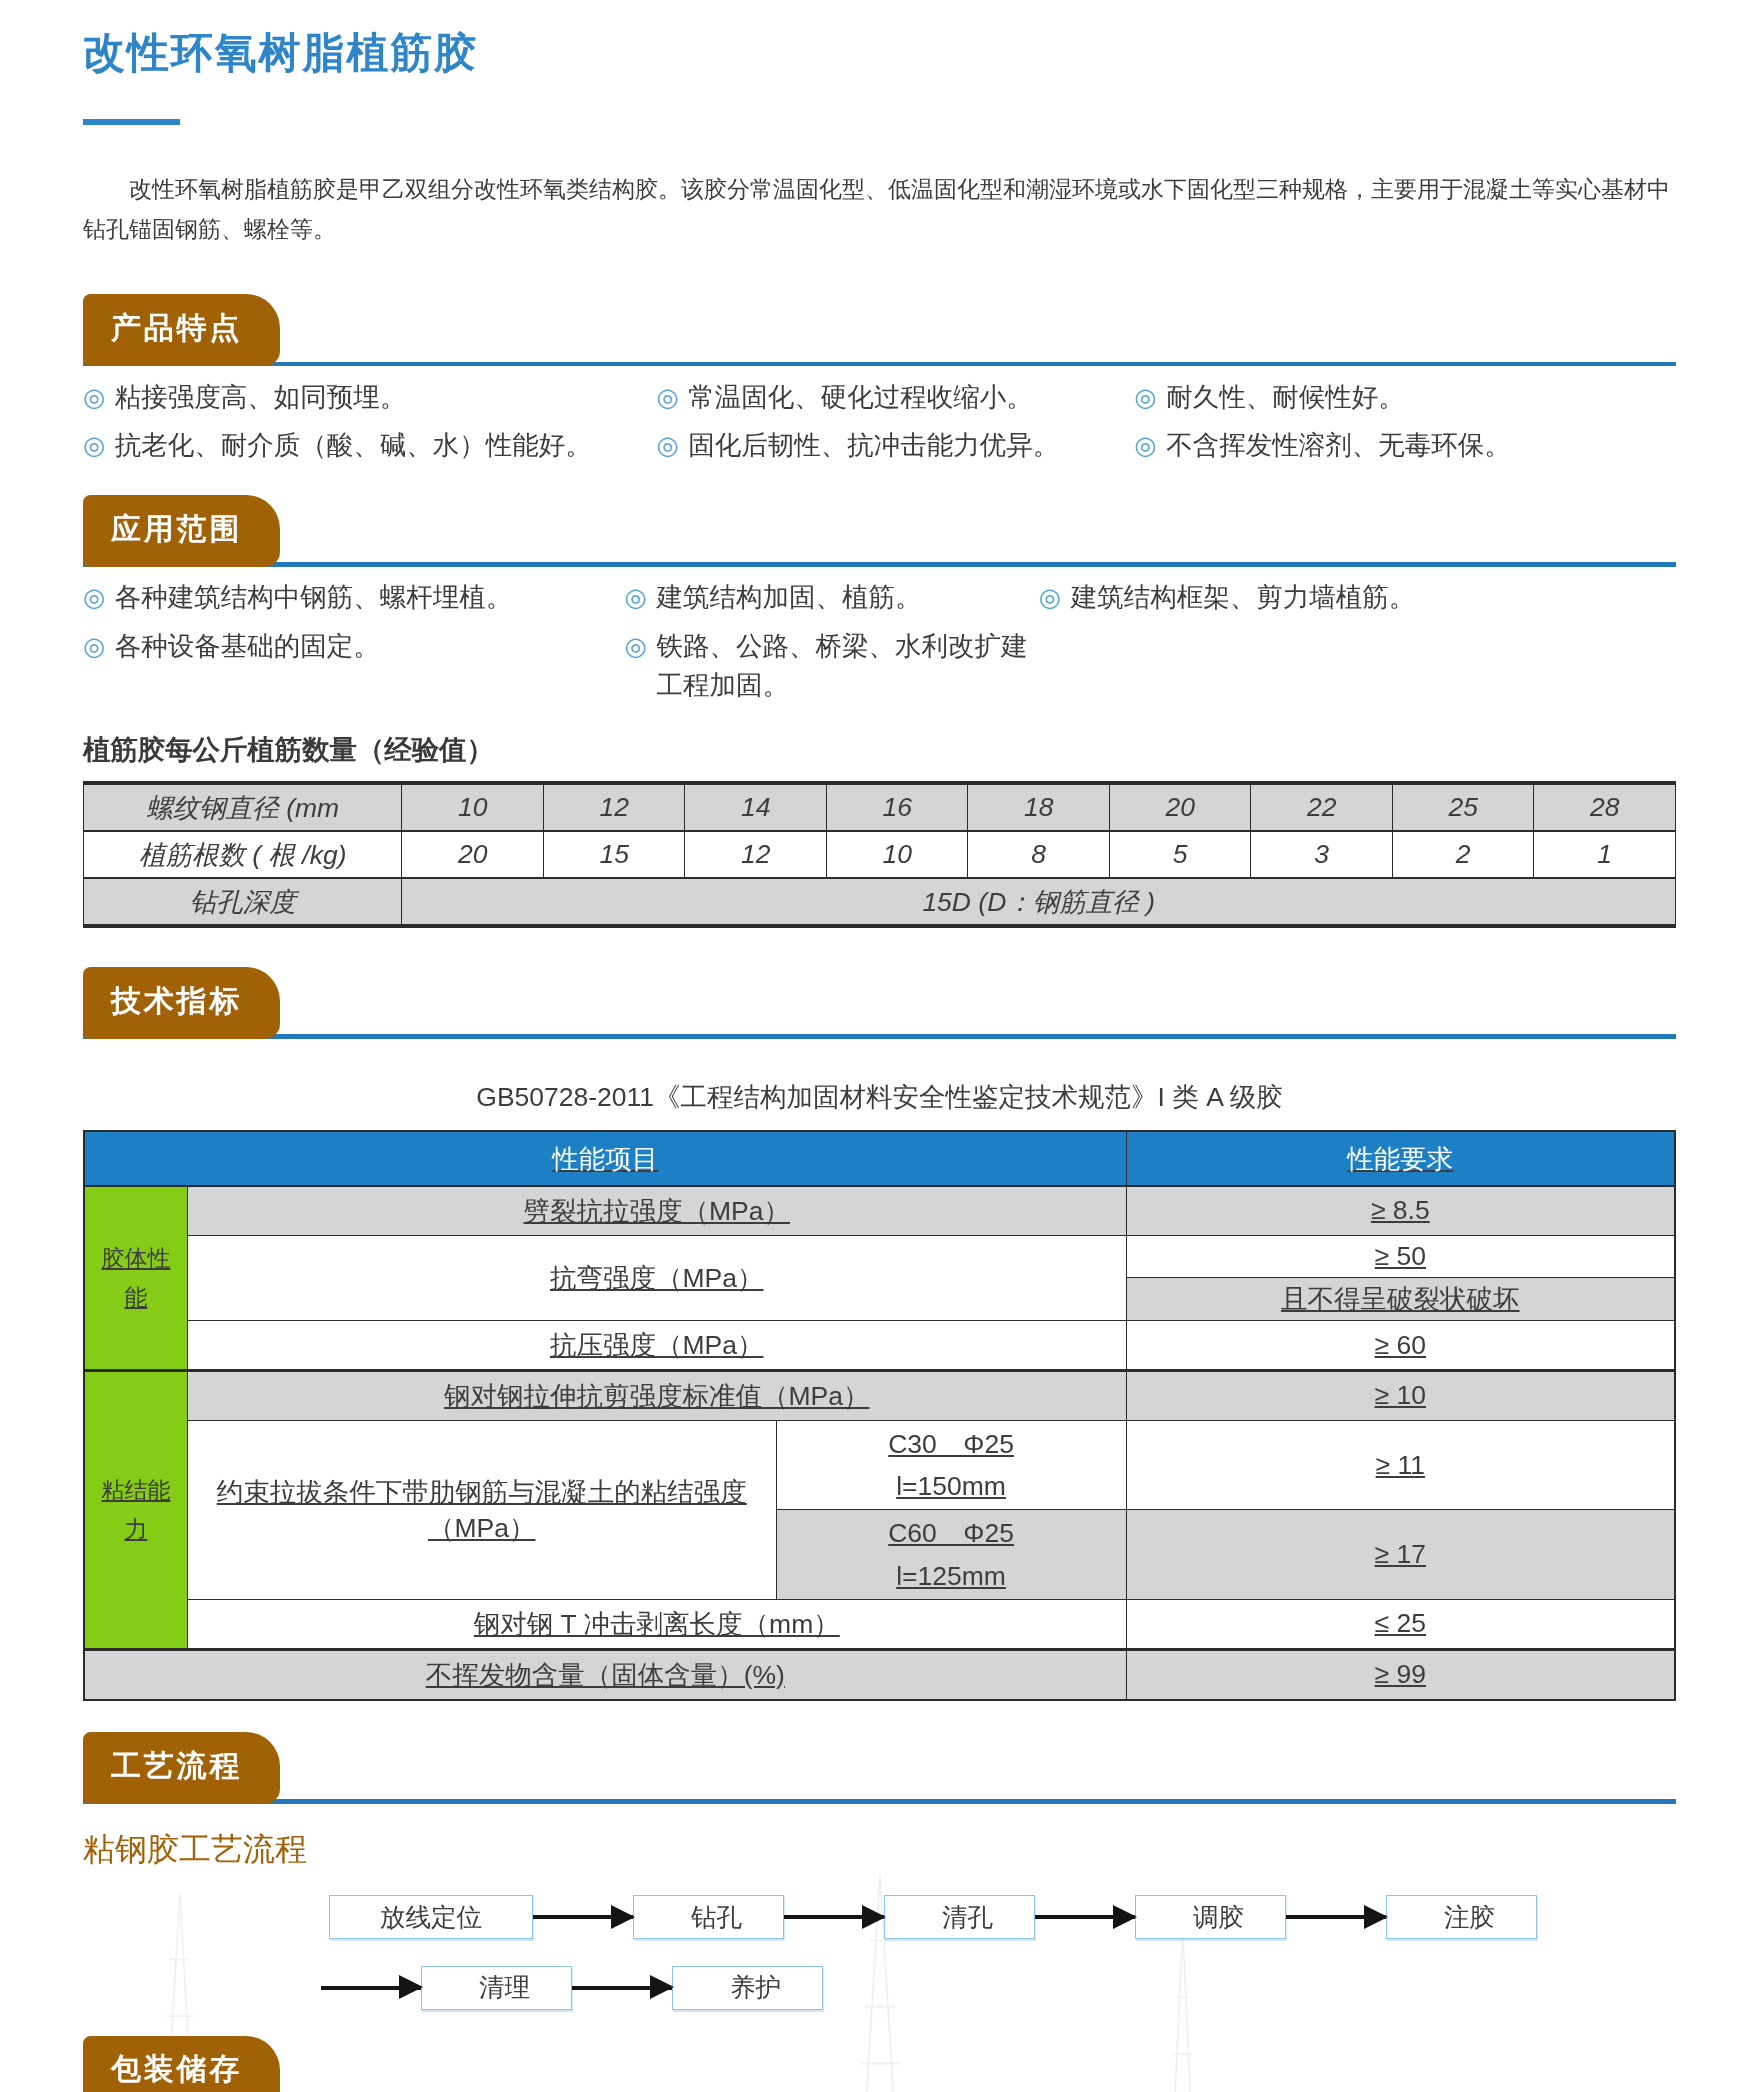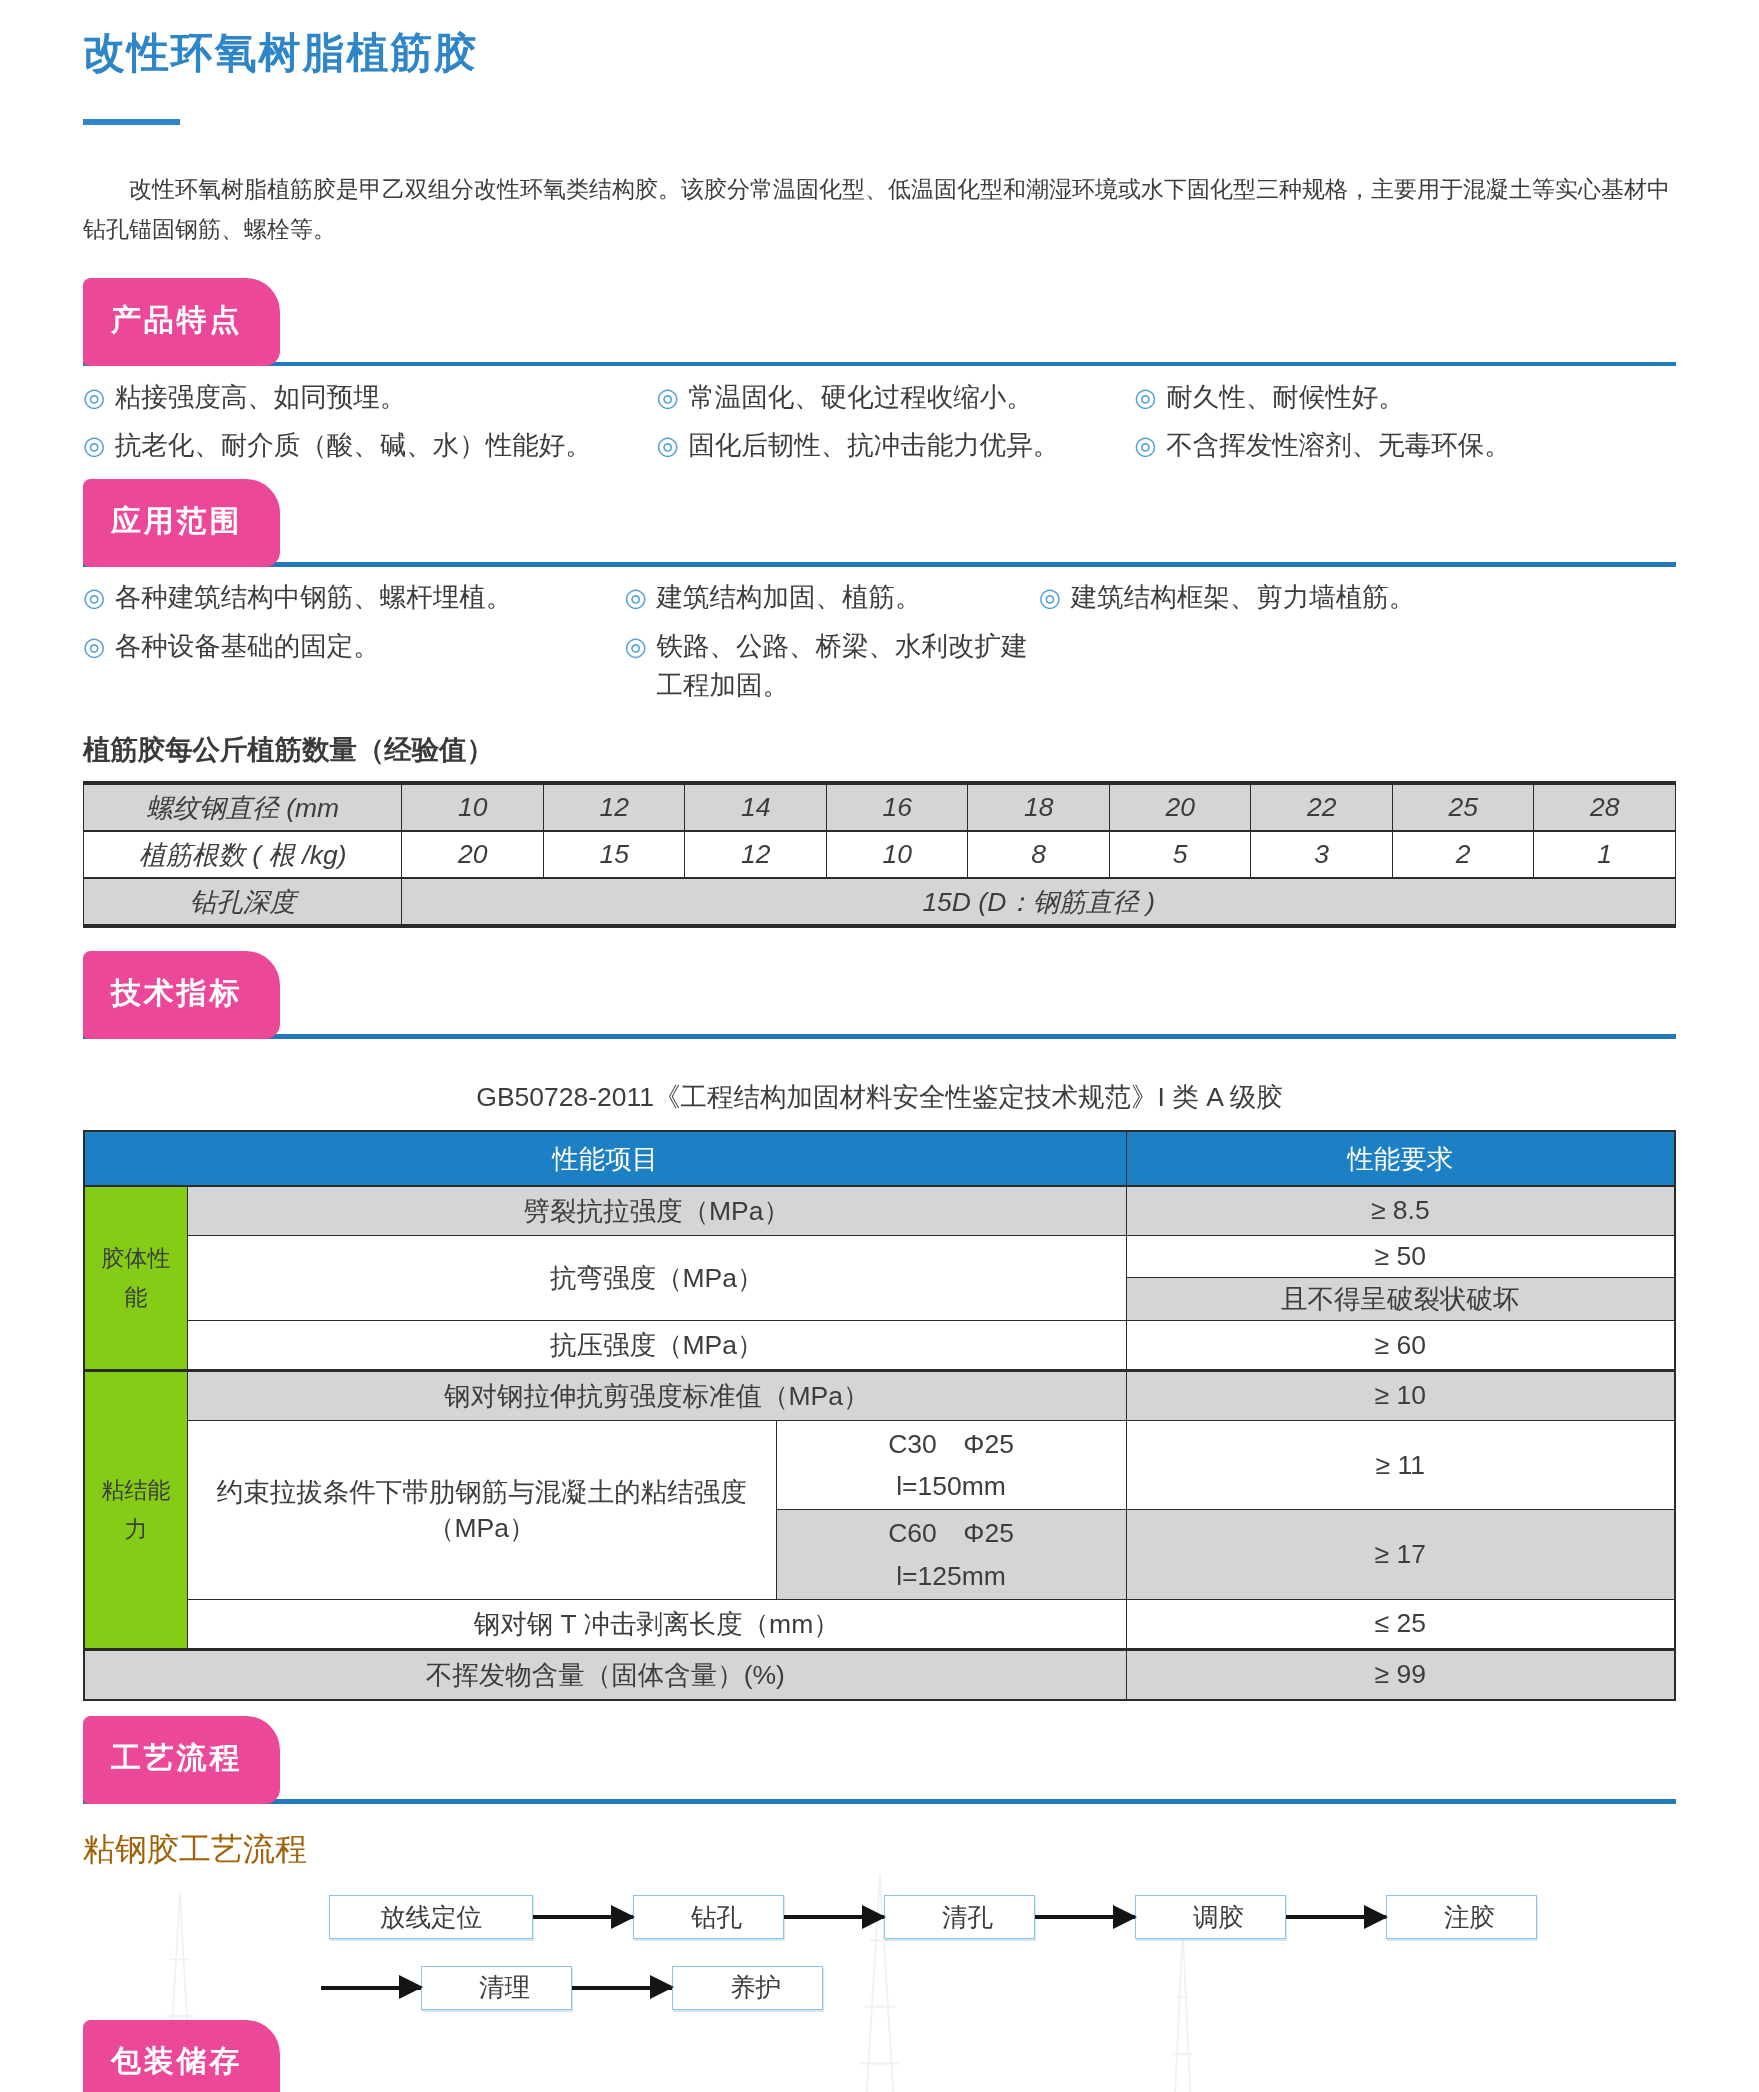--- a/index.html
+++ b/index.html
@@ -13,22 +13,22 @@
   .page-title{color:#2e85c7;font-size:42px;font-weight:bold;letter-spacing:1.9px;padding-top:24.6px;}
   .title-dash{width:97px;height:6.6px;background:#2e85c7;margin-top:38px;}
 
   .intro{margin-top:45px;font-size:23px;line-height:1.72;text-indent:2em;color:#3d3d3d;}
 
   .section-header{position:relative;height:79px;}
   .mt-feat{margin-top:38px;} .mt-app{margin-top:23px;} .mt-tech{margin-top:32px;}
   .mt-proc{margin-top:24.6px;} .mt-pack{margin-top:19px;}
   .section-line{position:absolute;left:0;right:0;bottom:0;height:4.7px;background:#2379b9;}
   .section-tab{
-    position:absolute;left:0;bottom:0;height:88px;min-width:156px;
-    background:#ec4899;color:#fff;font-size:30px;font-weight:bold;letter-spacing:2.8px;
+    position:absolute;left:0;bottom:0;height:72px;min-width:156px;
+    background:#a16207;color:#fff;font-size:30px;font-weight:bold;letter-spacing:2.8px;
     display:flex;align-items:center;justify-content:center;padding:0 38px 3.8px 28px;
     border-radius:7.6px 34px 15px 5.7px;box-sizing:border-box;
   }
 
   .bullets{display:grid;margin-top:11.4px;font-size:26.5px;color:#3d3d3d;row-gap:10.4px;}
   .grid-feat{grid-template-columns:36% 30% 34%;}
   .grid-app{grid-template-columns:34% 26% 40%;}
   .bullet{display:flex;align-items:baseline;line-height:1.45;}
   .dot{color:#56a3d8;margin-right:9.5px;font-size:25.6px;flex:none;}
 
@@ -36,21 +36,21 @@
 
   table.dosage{width:100%;border-collapse:collapse;text-align:center;font-size:26.5px;
     border:1.9px solid #2b2b2b;border-top-width:4.7px;border-bottom-width:4.7px;}
   table.dosage td{border:1.9px solid #2b2b2b;border-top-width:2.8px;border-bottom-width:2.8px;height:45px;padding:0 3.8px;font-style:italic;}
   table.dosage .lbl{width:20%;}
   .gray{background:#d4d5d7;}
 
   .tech-subtitle{margin-top:40px;text-align:center;font-size:26.5px;color:#3d3d3d;}
 
   table.tech{width:100%;border-collapse:collapse;text-align:center;font-size:26.5px;margin-top:15px;
-    border:2.8px solid #2b2b2b;}
+    border:2.8px solid #2b2b2b;text-decoration:underline;}
   table.tech td{border:1.9px solid #2b2b2b;padding:1.9px 7.6px;}
   table.tech tr.thead td{background:#1e80c4;color:#ffffff;height:49px;border-bottom-width:2.8px;}
   table.tech .group{width:6.5%;background:#84cc16;font-size:23px;line-height:1.7;}
   table.tech .c-prop{width:37%;} table.tech .c-sub{width:22%;} table.tech .c-req{width:34.5%;}
   tr.h46 td{height:44px;} tr.h40 td{height:38px;} tr.h80 td{height:76px;}
   tr.tsep td{border-top-width:3.8px;}
   .twoline div{line-height:1.6;}
 
   .flow-label{margin-top:24px;font-size:32px;color:#a16207;}
   .flow-row{display:flex;align-items:center;}

